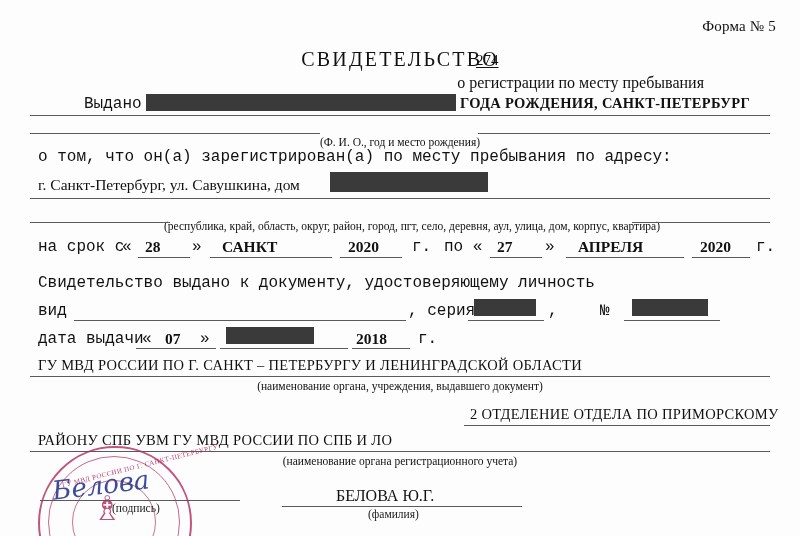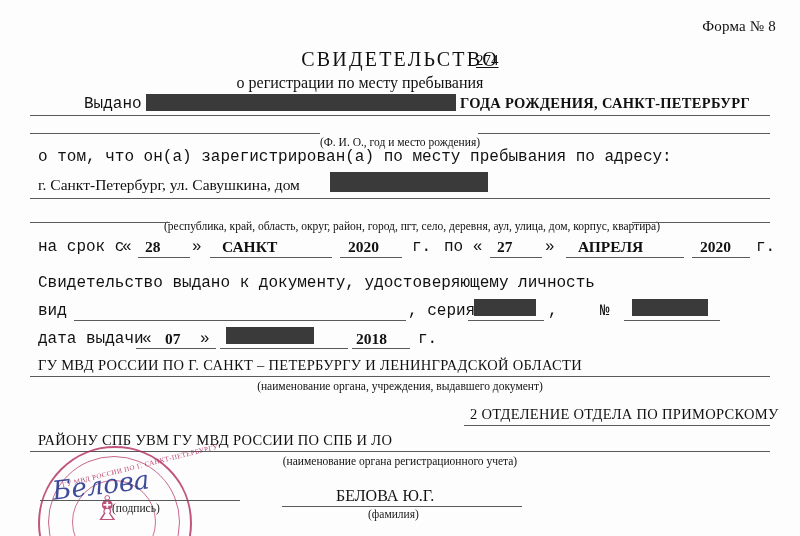--- a/index.html
+++ b/index.html
@@ -41,23 +41,23 @@
   }
   .title-num {
     top: 52px;
     left: 476px;
     font-size: 15px;
     text-decoration: underline;
     text-underline-offset: 2px;
   }
   .subtitle {
     top: 74px;
-    left: 8px;
+    left: 0;
     width: 704px;
-    text-align: center;
+    text-align: right;
     font-size: 16px;
   }
 
   
   .rule {
     position: absolute;
     height: 0;
     border-bottom: 1px solid #5a5a5a;
   }
 
@@ -141,21 +141,21 @@
     transform: rotate(-7deg);
     opacity: .9;
     white-space: nowrap;
   }
 </style>
 </head>
 <body>
 
 <div class="page">
 
-  <div class="abs form-no">Форма № 8</div>
+  <div class="abs form-no">Форма № 5</div>
 
   <div class="abs title">СВИДЕТЕЛЬСТВО</div>
   <div class="abs title-num">274</div>
   <div class="abs subtitle">о регистрации по месту пребывания</div>
 
   <div class="lbl" style="top:95px; left:84px;">Выдано</div>
   <div class="redact" style="left:146px; top:94px; width:310px; height:17px;"></div>
   <div class="val val-b caps-sm" style="top:95px; left:460px; font-size:14.5px;">ГОДА РОЖДЕНИЯ, САНКТ-ПЕТЕРБУРГ</div>
   <div class="rule" style="left:30px; top:115px; width:740px;"></div>
 

